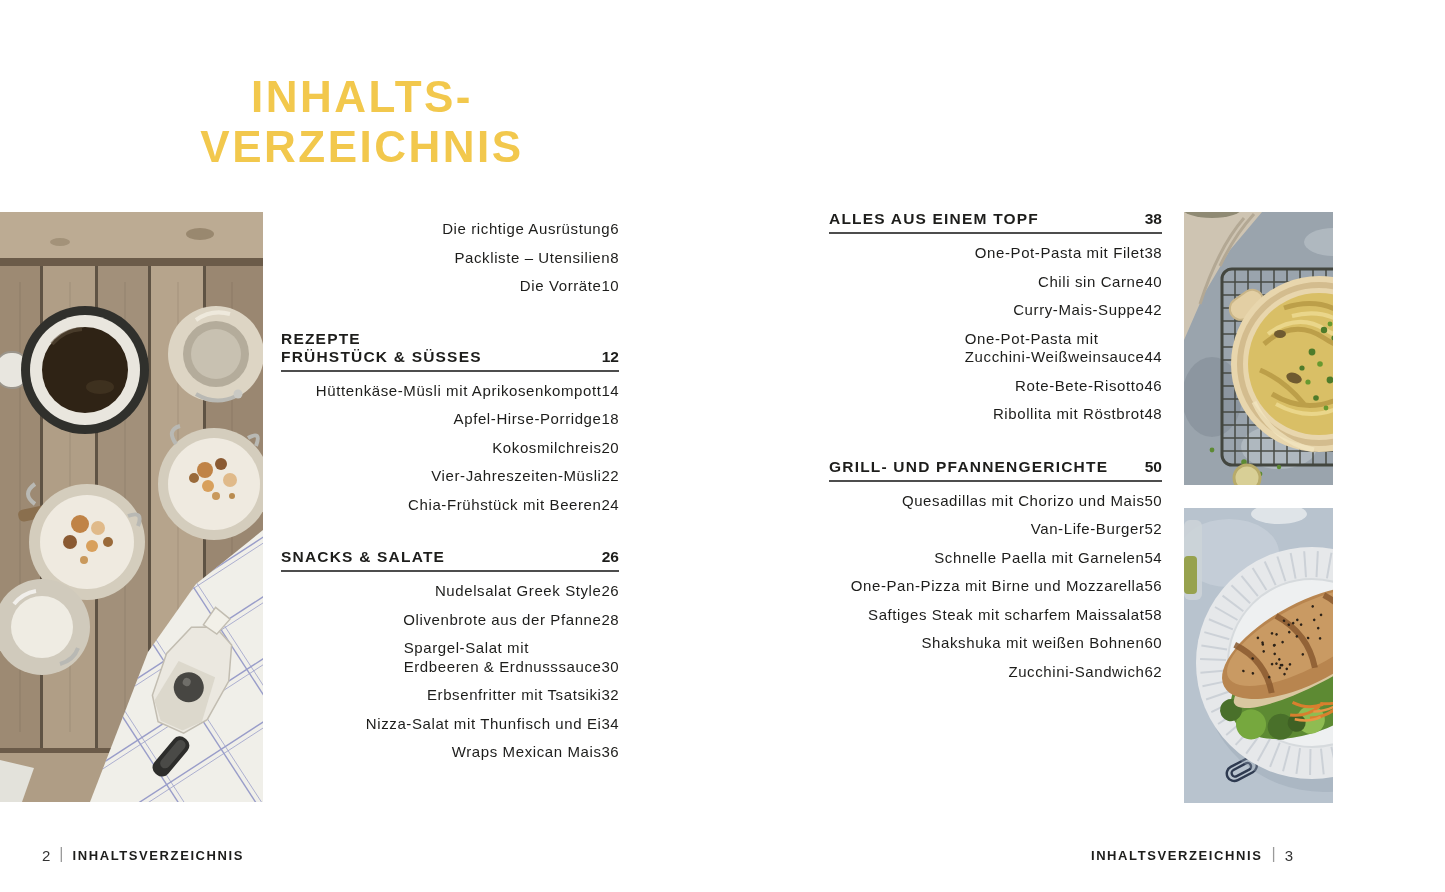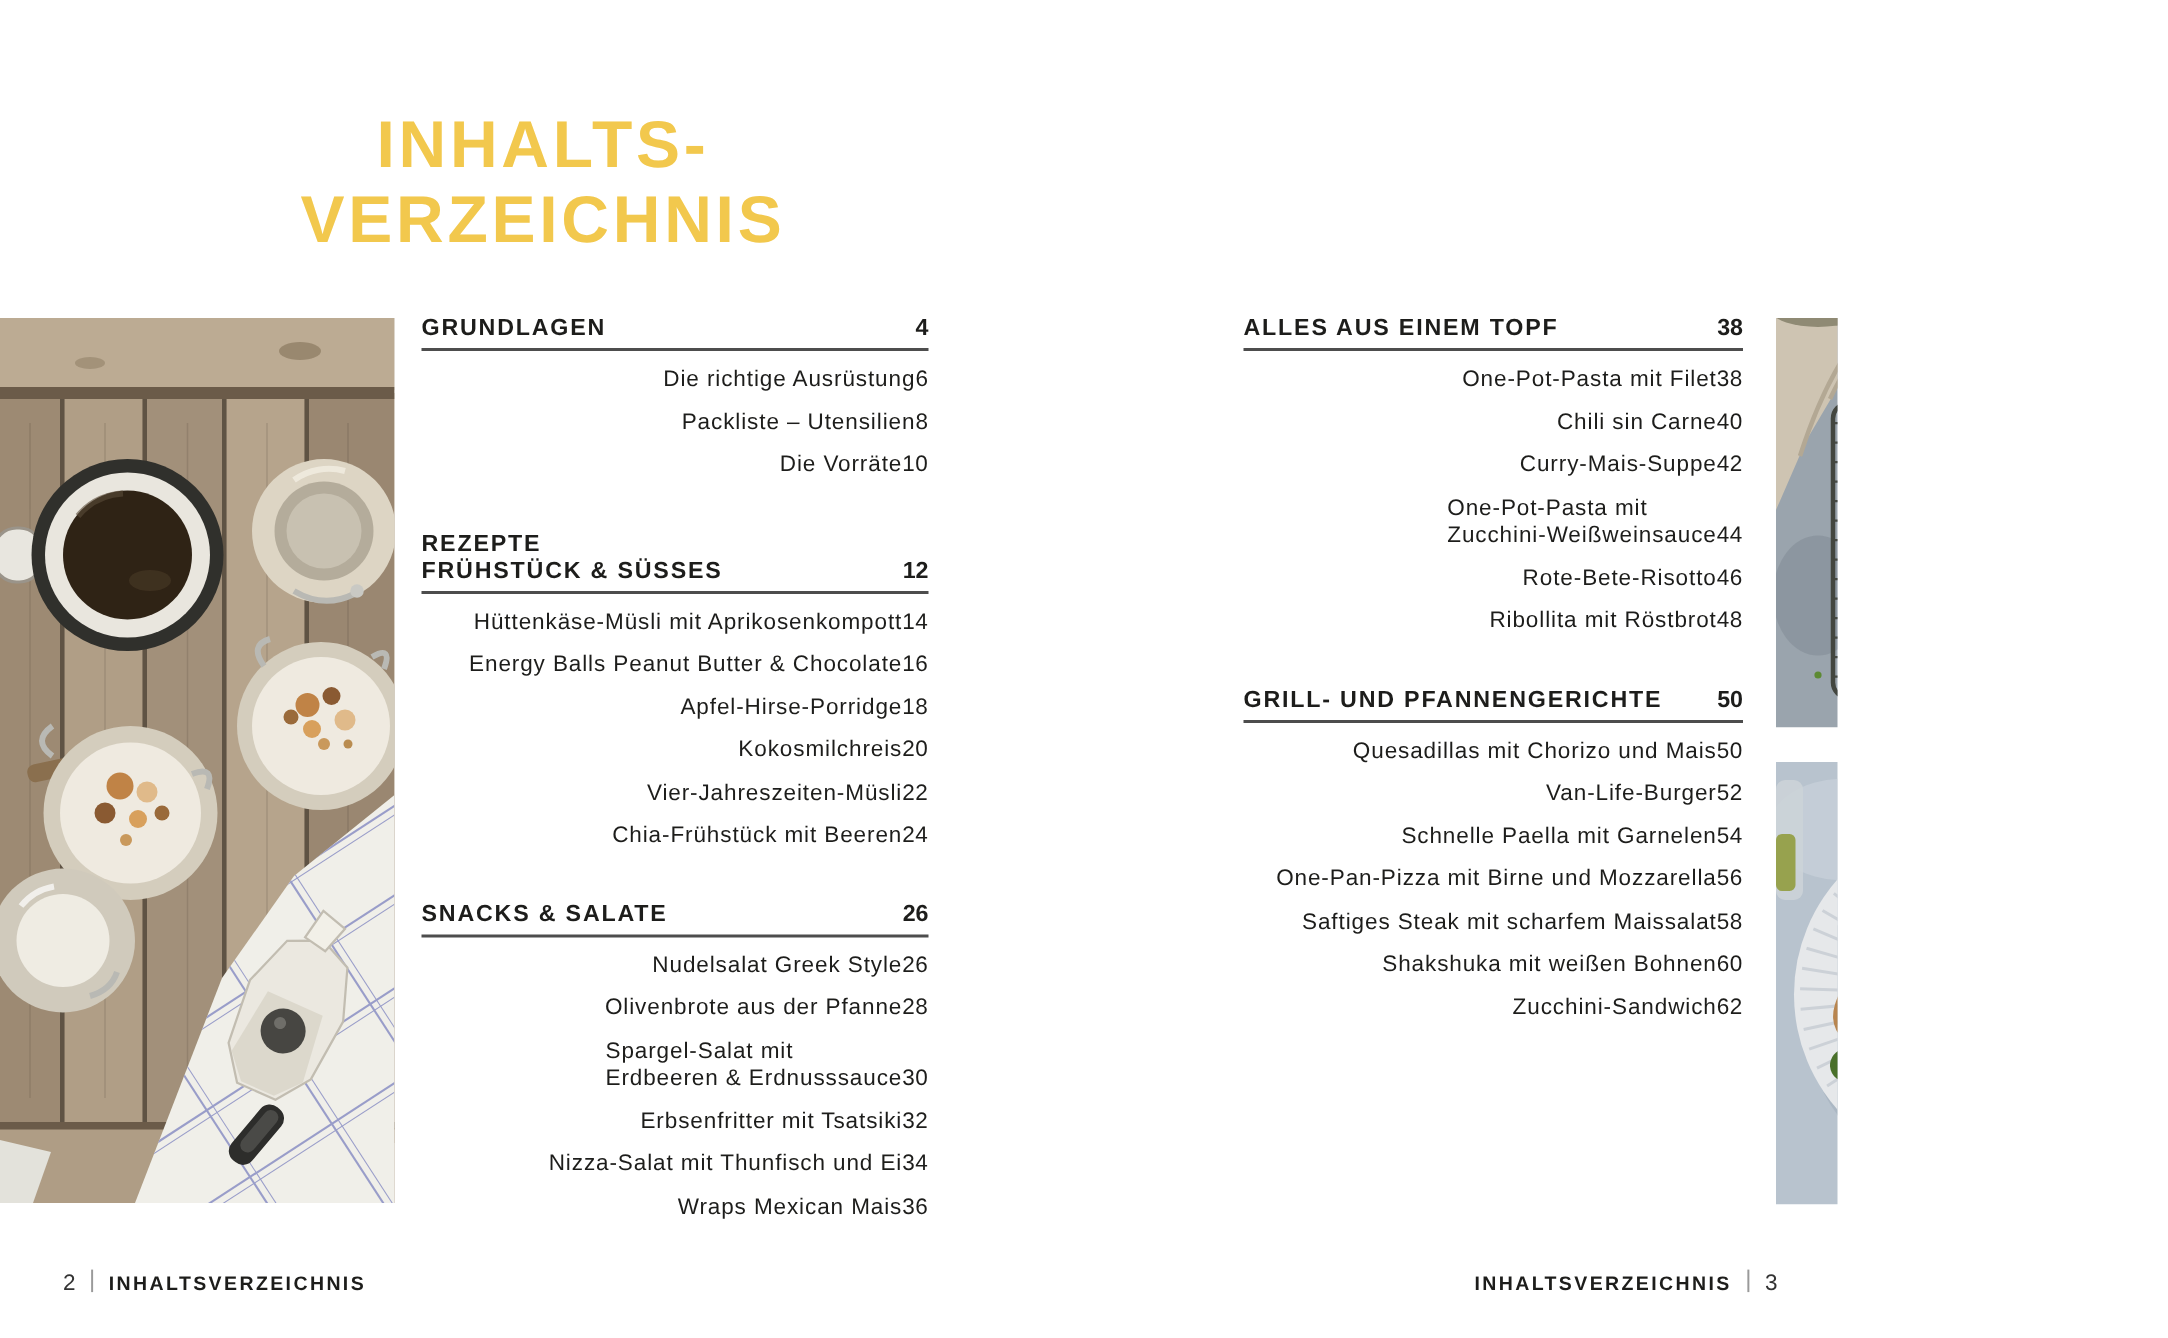--- a/index.html
+++ b/index.html
@@ -1,17 +1,17 @@
 <!DOCTYPE html>
 <html><head>
 <meta charset="utf-8">
 <style>
   html,body{margin:0;padding:0;background:#ffffff;}
   body{font-family:"Liberation Sans", sans-serif;-webkit-font-smoothing:antialiased;}
-  .page{position:relative;width:1225px;height:892px;background:#ffffff;overflow:hidden;text-decoration:underline;}
+  .page{position:relative;width:1333px;height:892px;background:#ffffff;overflow:hidden;text-decoration:underline;}
 
   
   .book-title{
     position:absolute;left:158px;top:72px;width:408px;
     text-align:center;color:#F2C84D;font-weight:700;
     font-size:44px;line-height:50px;letter-spacing:2.5px;
   }
 
   
   .photo{position:absolute;margin:0;padding:0;line-height:0;}
@@ -479,26 +479,20 @@
             <circle cx="50" cy="78" r="1.8"></circle>
           <circle cx="80" cy="62" r="1.4"></circle>
             <circle cx="64" cy="86" r="1.6"></circle>
         </g>
       </g>
     </svg>
   </figure>
 
   <div class="toc-col toc-col-left">
       <section class="toc-section">
-        <div class="sec-head">
-          <div>
-            <div class="sec-title-line">GRUNDLAGEN</div>
-          </div>
-          <div class="sec-page">4</div>
-        </div>
         <div class="toc-item">
           <div class="item-label">
             <div>Die richtige Ausrüstung</div>
           </div>
           <div class="item-page">6</div>
         </div>
         <div class="toc-item">
           <div class="item-label">
             <div>Packliste – Utensilien</div>
           </div>
@@ -517,26 +511,20 @@
             <div class="sec-title-line">REZEPTE</div>
             <div class="sec-title-line">FRÜHSTÜCK &amp; SÜSSES</div>
           </div>
           <div class="sec-page">12</div>
         </div>
         <div class="toc-item">
           <div class="item-label">
             <div>Hüttenkäse-Müsli mit Aprikosenkompott</div>
           </div>
           <div class="item-page">14</div>
-        </div>
-        <div class="toc-item">
-          <div class="item-label">
-            <div>Energy Balls Peanut Butter &amp; Chocolate</div>
-          </div>
-          <div class="item-page">16</div>
         </div>
         <div class="toc-item">
           <div class="item-label">
             <div>Apfel-Hirse-Porridge</div>
           </div>
           <div class="item-page">18</div>
         </div>
         <div class="toc-item">
           <div class="item-label">
             <div>Kokosmilchreis</div>

